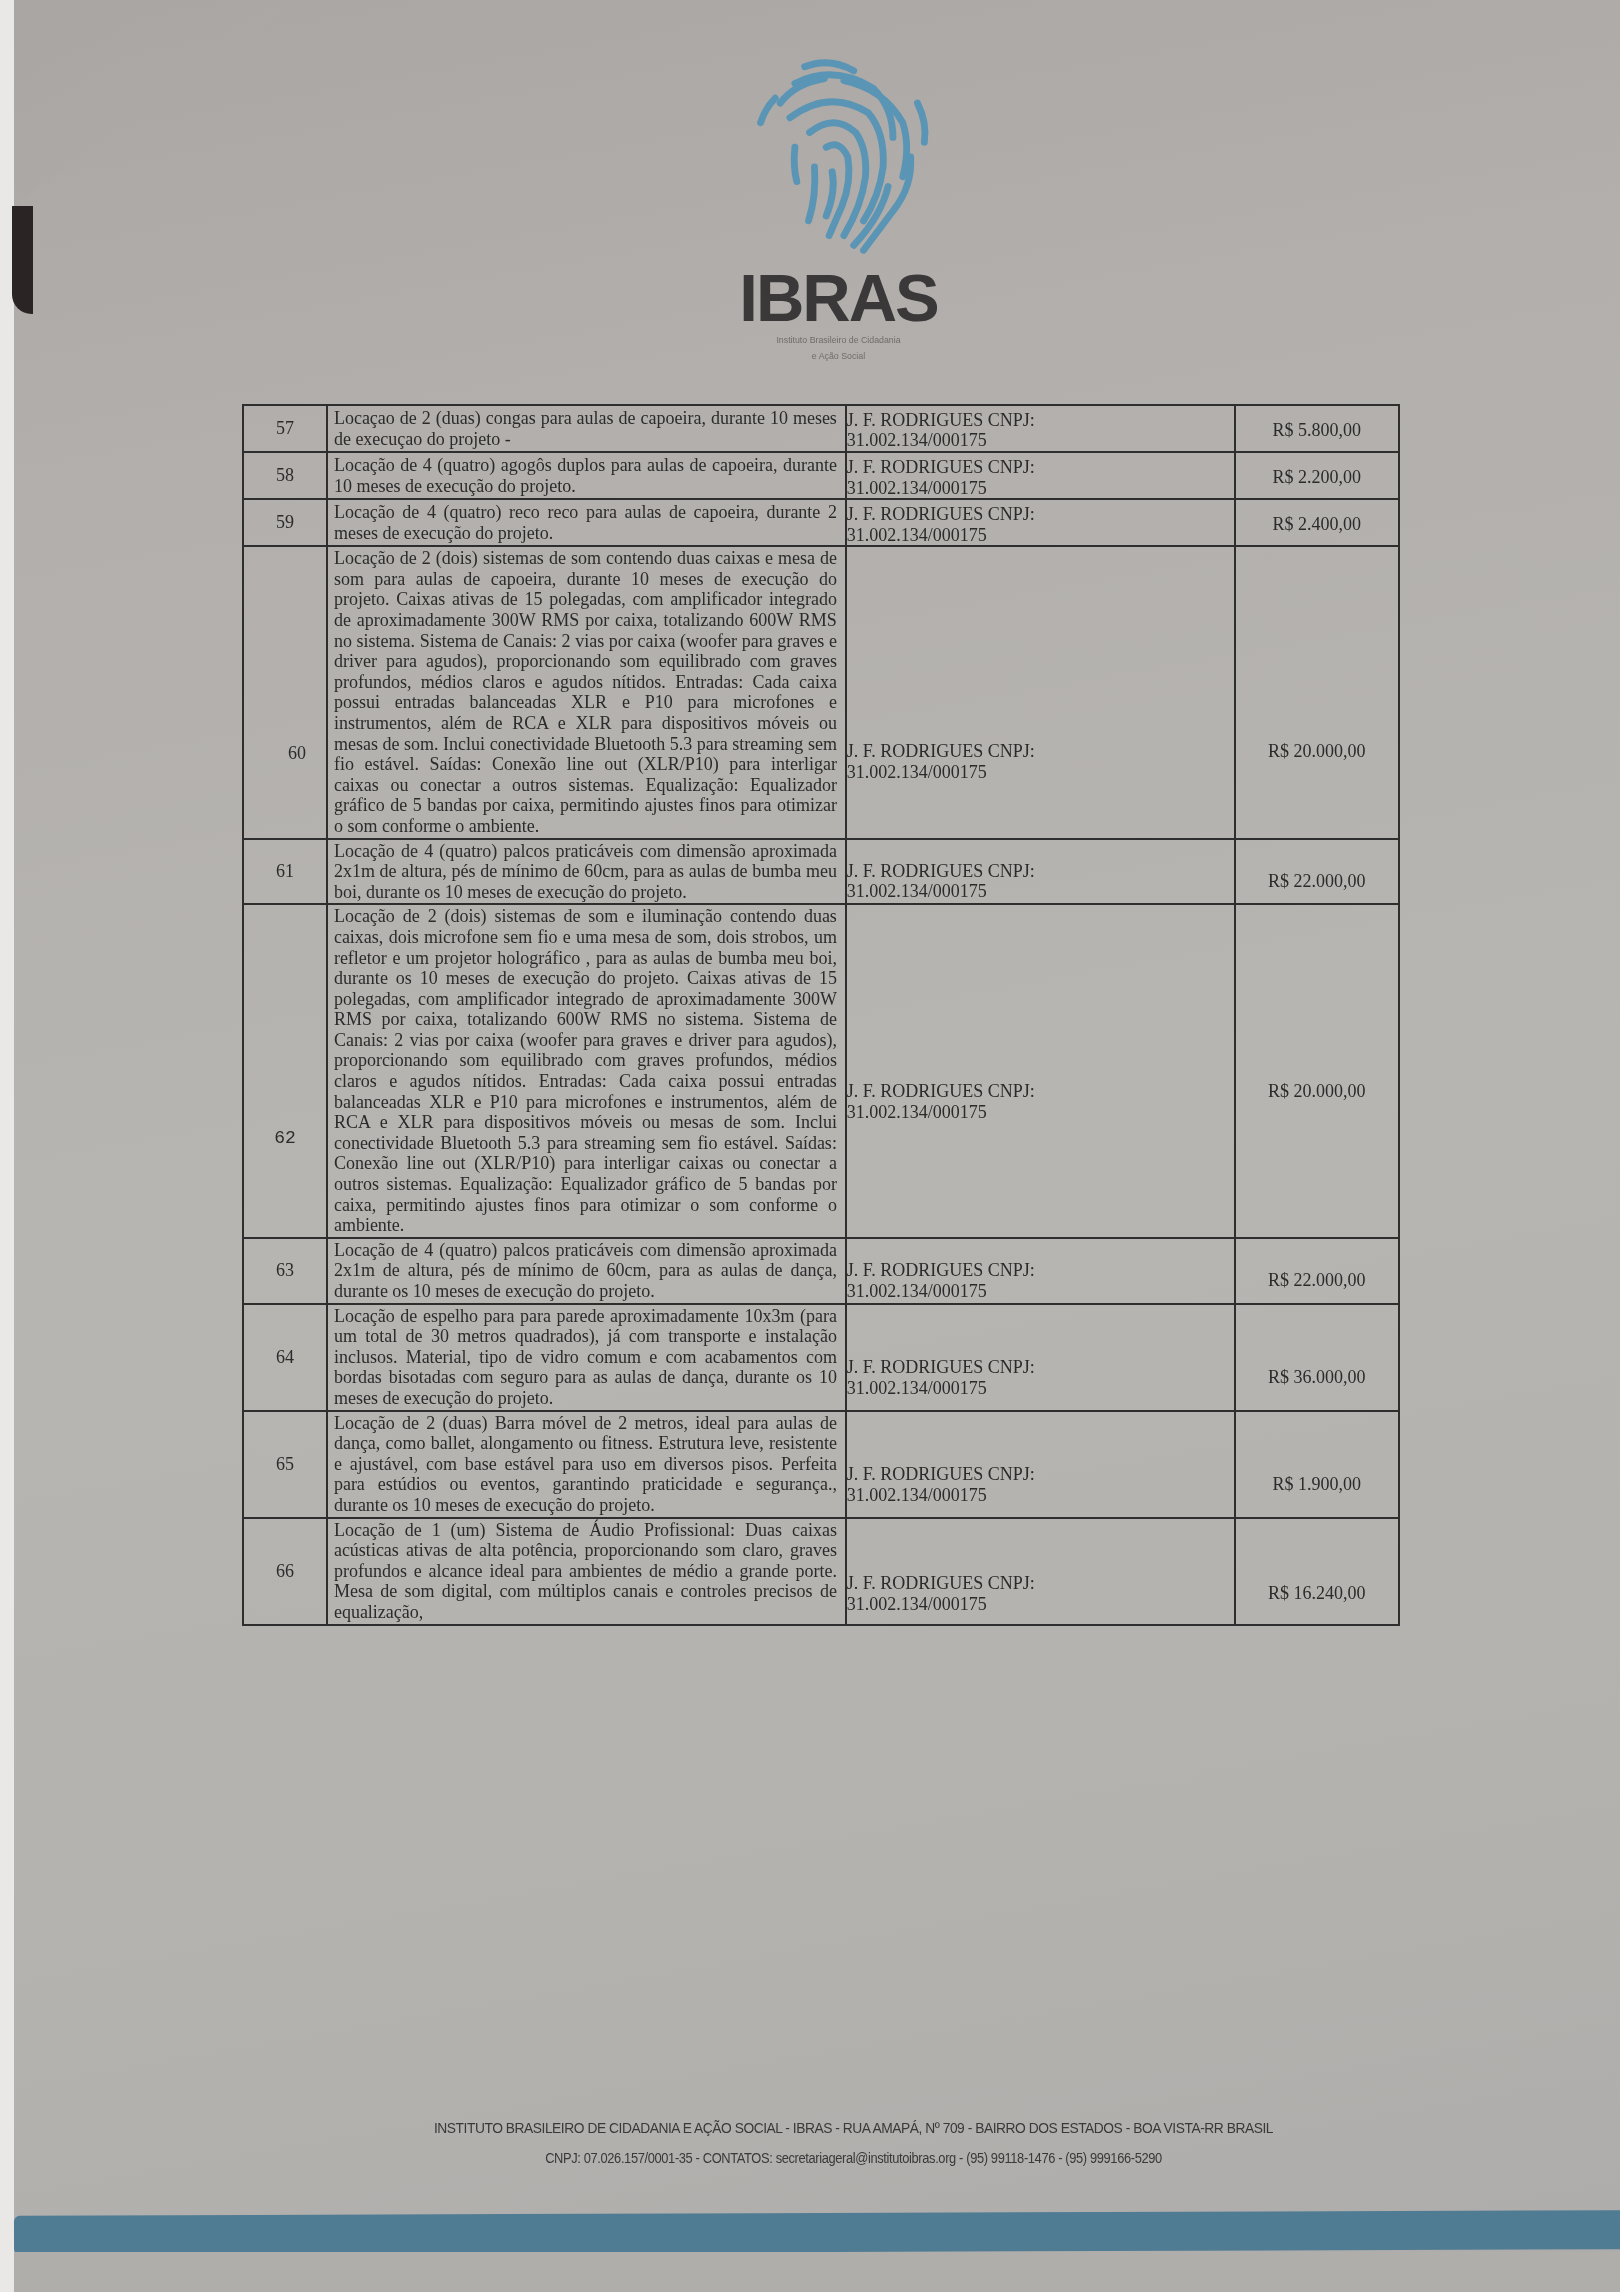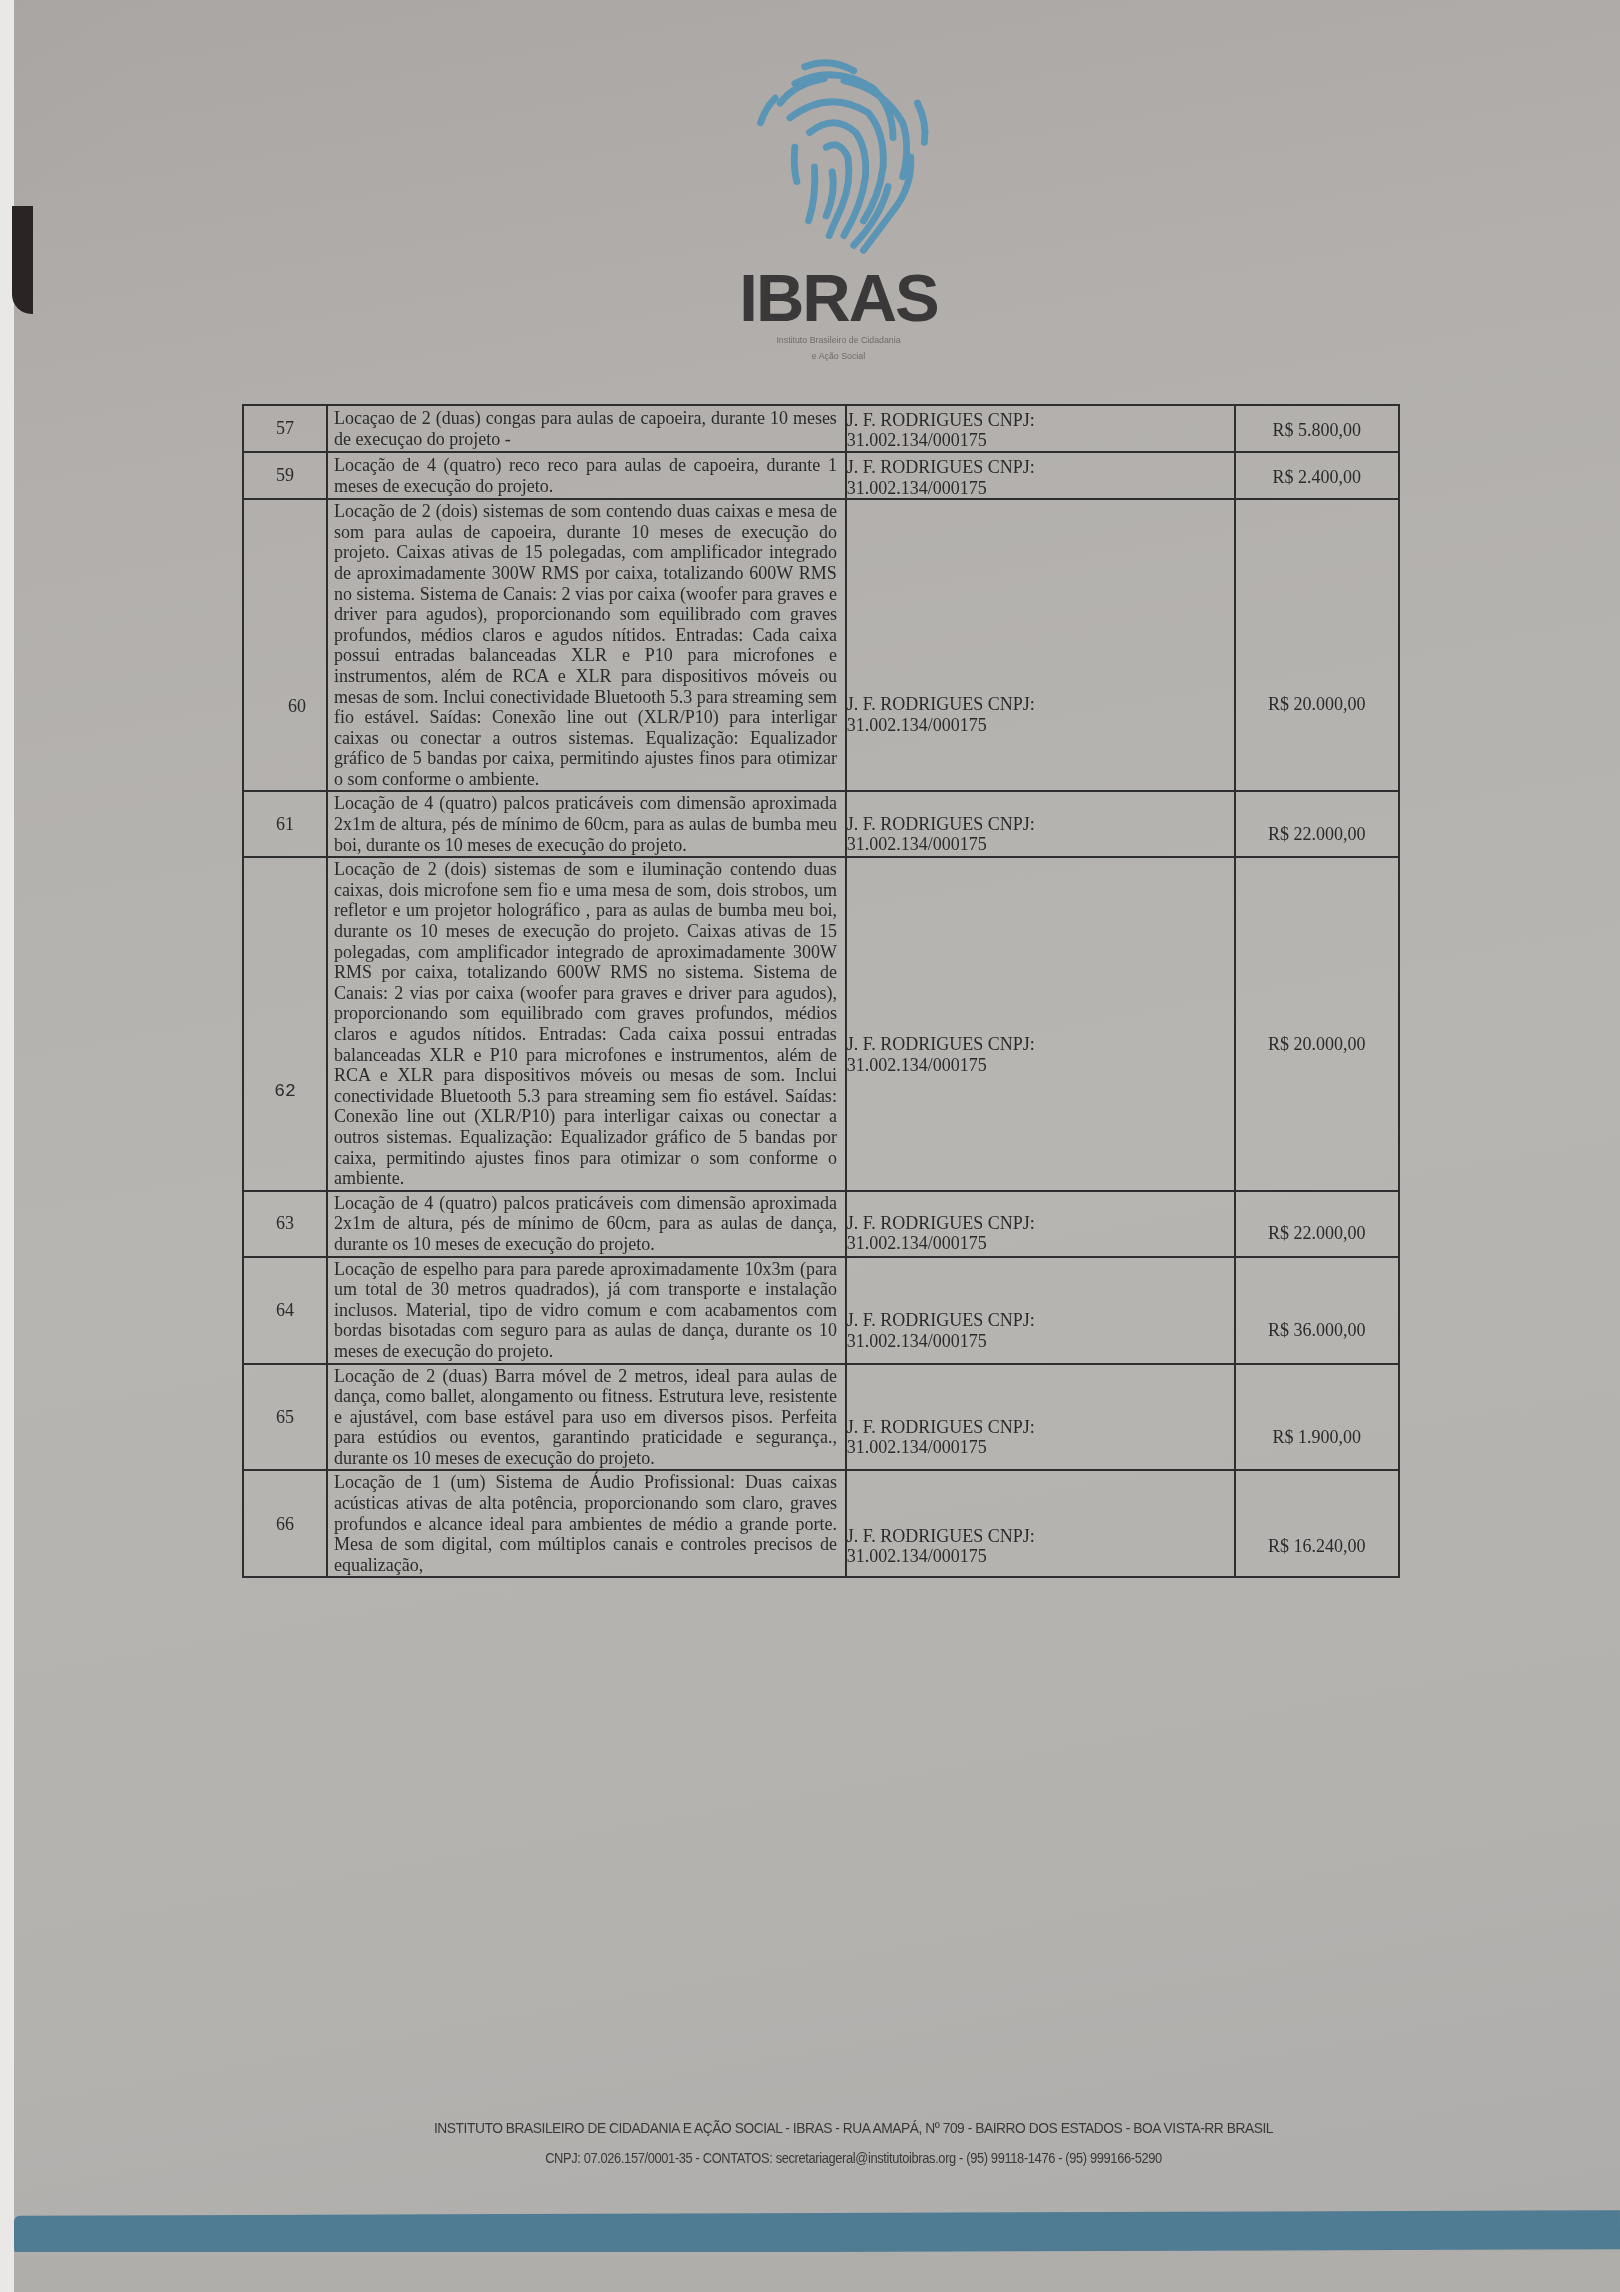--- a/index.html
+++ b/index.html
@@ -231,22 +231,28 @@
 <div class="table-wrap">
   <table class="items">
     <tbody>
       <tr style="height:47px;">
         <td class="num">57</td>
         <td class="desc">Locaçao de 2 (duas) congas para aulas de capoeira, durante 10 meses de execuçao do projeto -</td>
         <td class="vendor"><span>J. F. RODRIGUES CNPJ:</span><br><span>31.002.134/000175</span></td>
         <td class="value">R$ 5.800,00</td>
       </tr>
       <tr style="height:47px;">
+        <td class="num">58</td>
+        <td class="desc">Locação de 4 (quatro) agogôs duplos para aulas de capoeira, durante 10 meses de execução do projeto.</td>
+        <td class="vendor"><span>J. F. RODRIGUES CNPJ:</span><br><span>31.002.134/000175</span></td>
+        <td class="value">R$ 2.200,00</td>
+      </tr>
+      <tr style="height:47px;">
         <td class="num">59</td>
-        <td class="desc">Locação de 4 (quatro) reco reco para aulas de capoeira, durante 1 meses de execução do projeto.</td>
+        <td class="desc">Locação de 4 (quatro) reco reco para aulas de capoeira, durante 2 meses de execução do projeto.</td>
         <td class="vendor"><span>J. F. RODRIGUES CNPJ:</span><br><span>31.002.134/000175</span></td>
         <td class="value">R$ 2.400,00</td>
       </tr>
       <tr class="tall tall60">
         <td class="num">60</td>
         <td class="desc">Locação de 2 (dois) sistemas de som contendo duas caixas e mesa de som para aulas de capoeira, durante 10 meses de execução do projeto. Caixas ativas de 15 polegadas, com amplificador integrado de aproximadamente 300W RMS por caixa, totalizando 600W RMS no sistema. Sistema de Canais: 2 vias por caixa (woofer para graves e driver para agudos), proporcionando som equilibrado com graves profundos, médios claros e agudos nítidos. Entradas: Cada caixa possui entradas balanceadas XLR e P10 para microfones e instrumentos, além de RCA e XLR para dispositivos móveis ou mesas de som. Inclui conectividade Bluetooth 5.3 para streaming sem fio estável. Saídas: Conexão line out (XLR/P10) para interligar caixas ou conectar a outros sistemas. Equalização: Equalizador gráfico de 5 bandas por caixa, permitindo ajustes finos para otimizar o som conforme o ambiente.</td>
         <td class="vendor"><span>J. F. RODRIGUES CNPJ:</span><br><span>31.002.134/000175</span></td>
         <td class="value">R$ 20.000,00</td>
       </tr>
       <tr class="mid">

